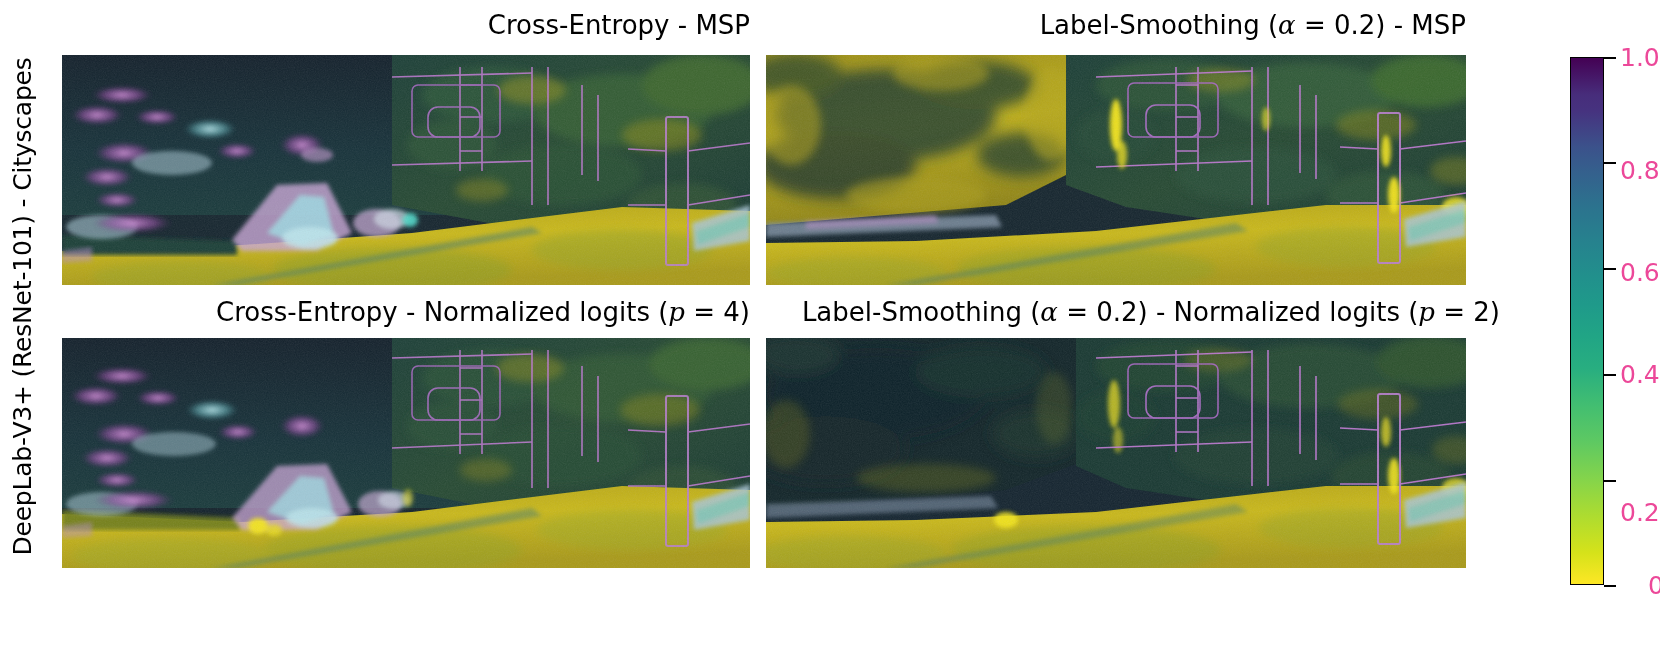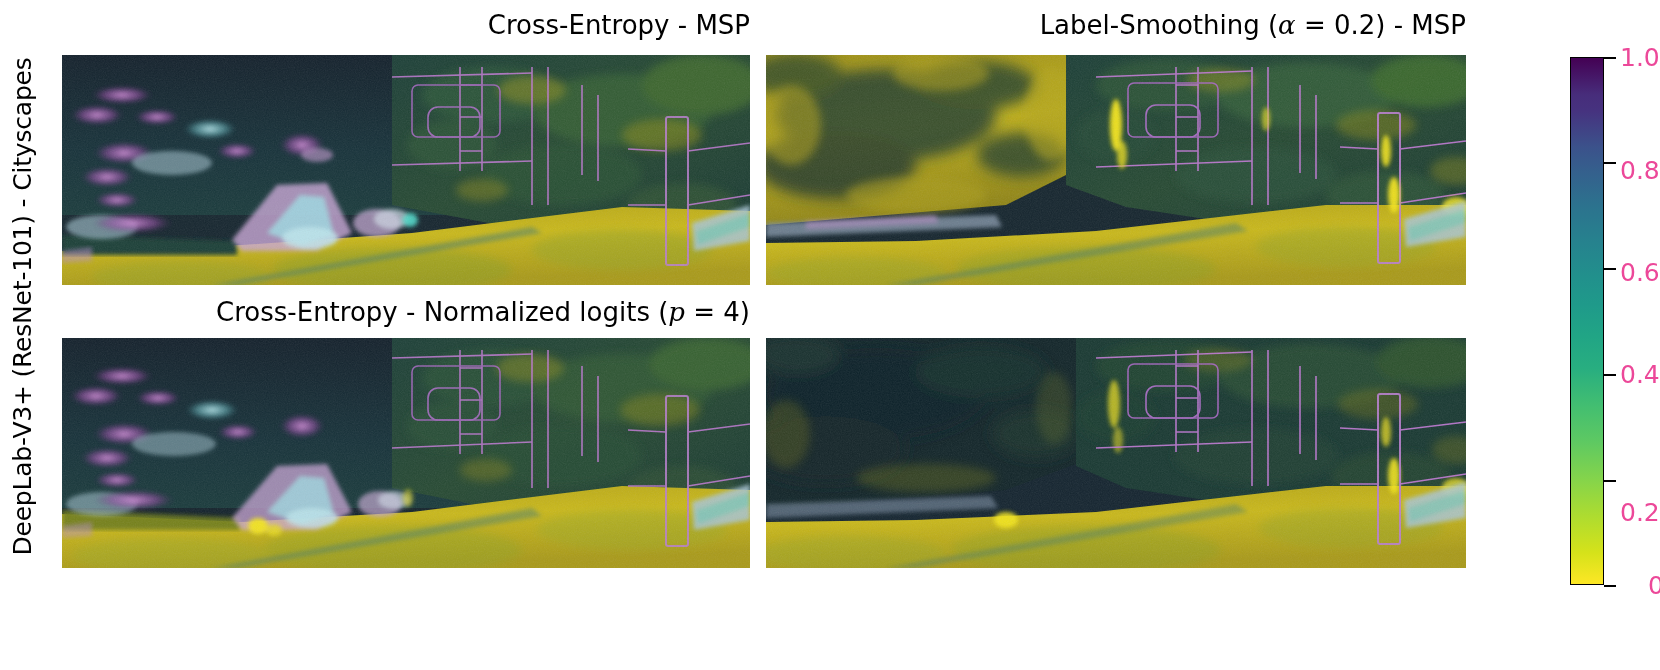--- a/index.html
+++ b/index.html
@@ -106,20 +106,23 @@
   </div>
 
   <div class="ptitle" style="left:766px;top:12px;width:700px;">
     <span>Label-Smoothing (</span><span class="mi">α</span><span class="eq"> = 0.2) - MSP</span>
   </div>
 
   <div class="ptitle" style="left:62px;top:299px;width:688px;">
     <span>Cross-Entropy - Normalized logits (</span><span class="mi">p</span><span class="eq"> = 4)</span>
   </div>
 
+  <div class="ptitle" style="left:740px;top:299px;width:760px;">
+    <span>Label-Smoothing (</span><span class="mi">α</span><span class="eq"> = 0.2) - Normalized logits (</span><span class="mi">p</span><span class="eq"> = 2)</span>
+  </div>
 
   <svg width="0" height="0" style="position:absolute" aria-hidden="true">
     <defs>
 
       <filter id="grain" x="0" y="0" width="100%" height="100%">
         <feTurbulence type="fractalNoise" baseFrequency="0.9" numOctaves="3" seed="7" result="n"></feTurbulence>
         <feColorMatrix in="n" type="saturate" values="0"></feColorMatrix>
         <feComponentTransfer>
             <feFuncA type="linear" slope="0.22"></feFuncA>
           </feComponentTransfer>

